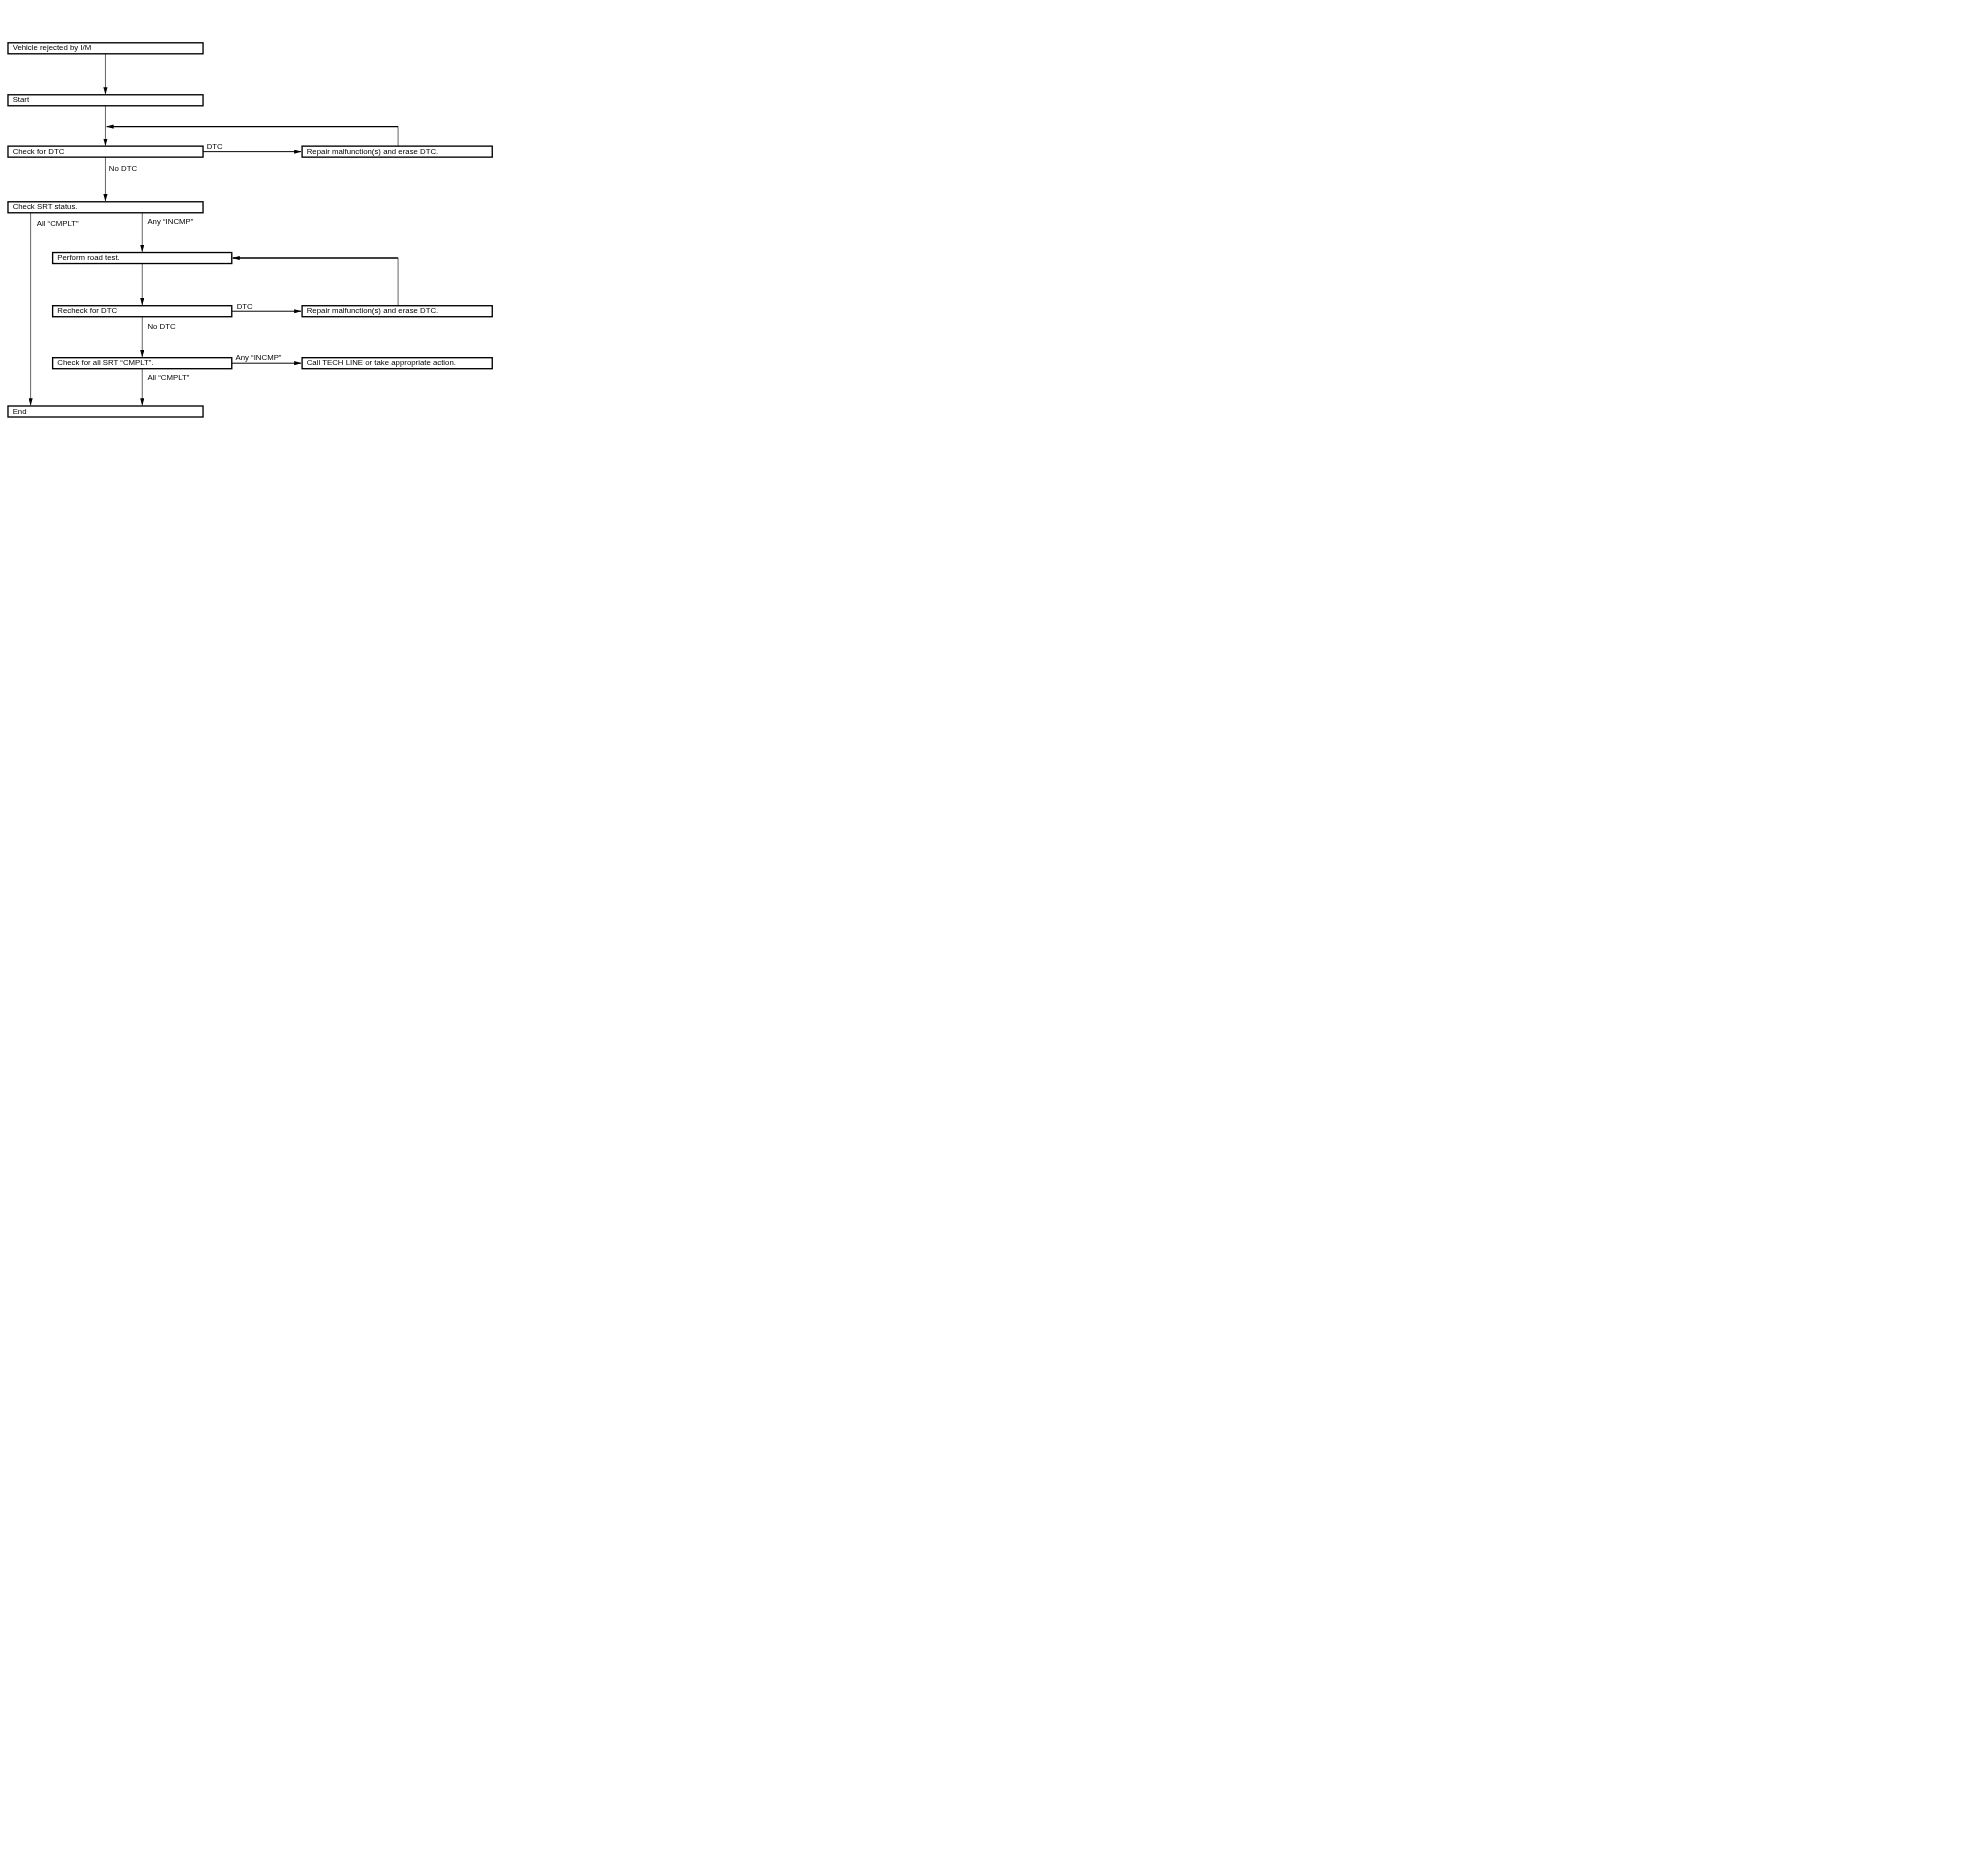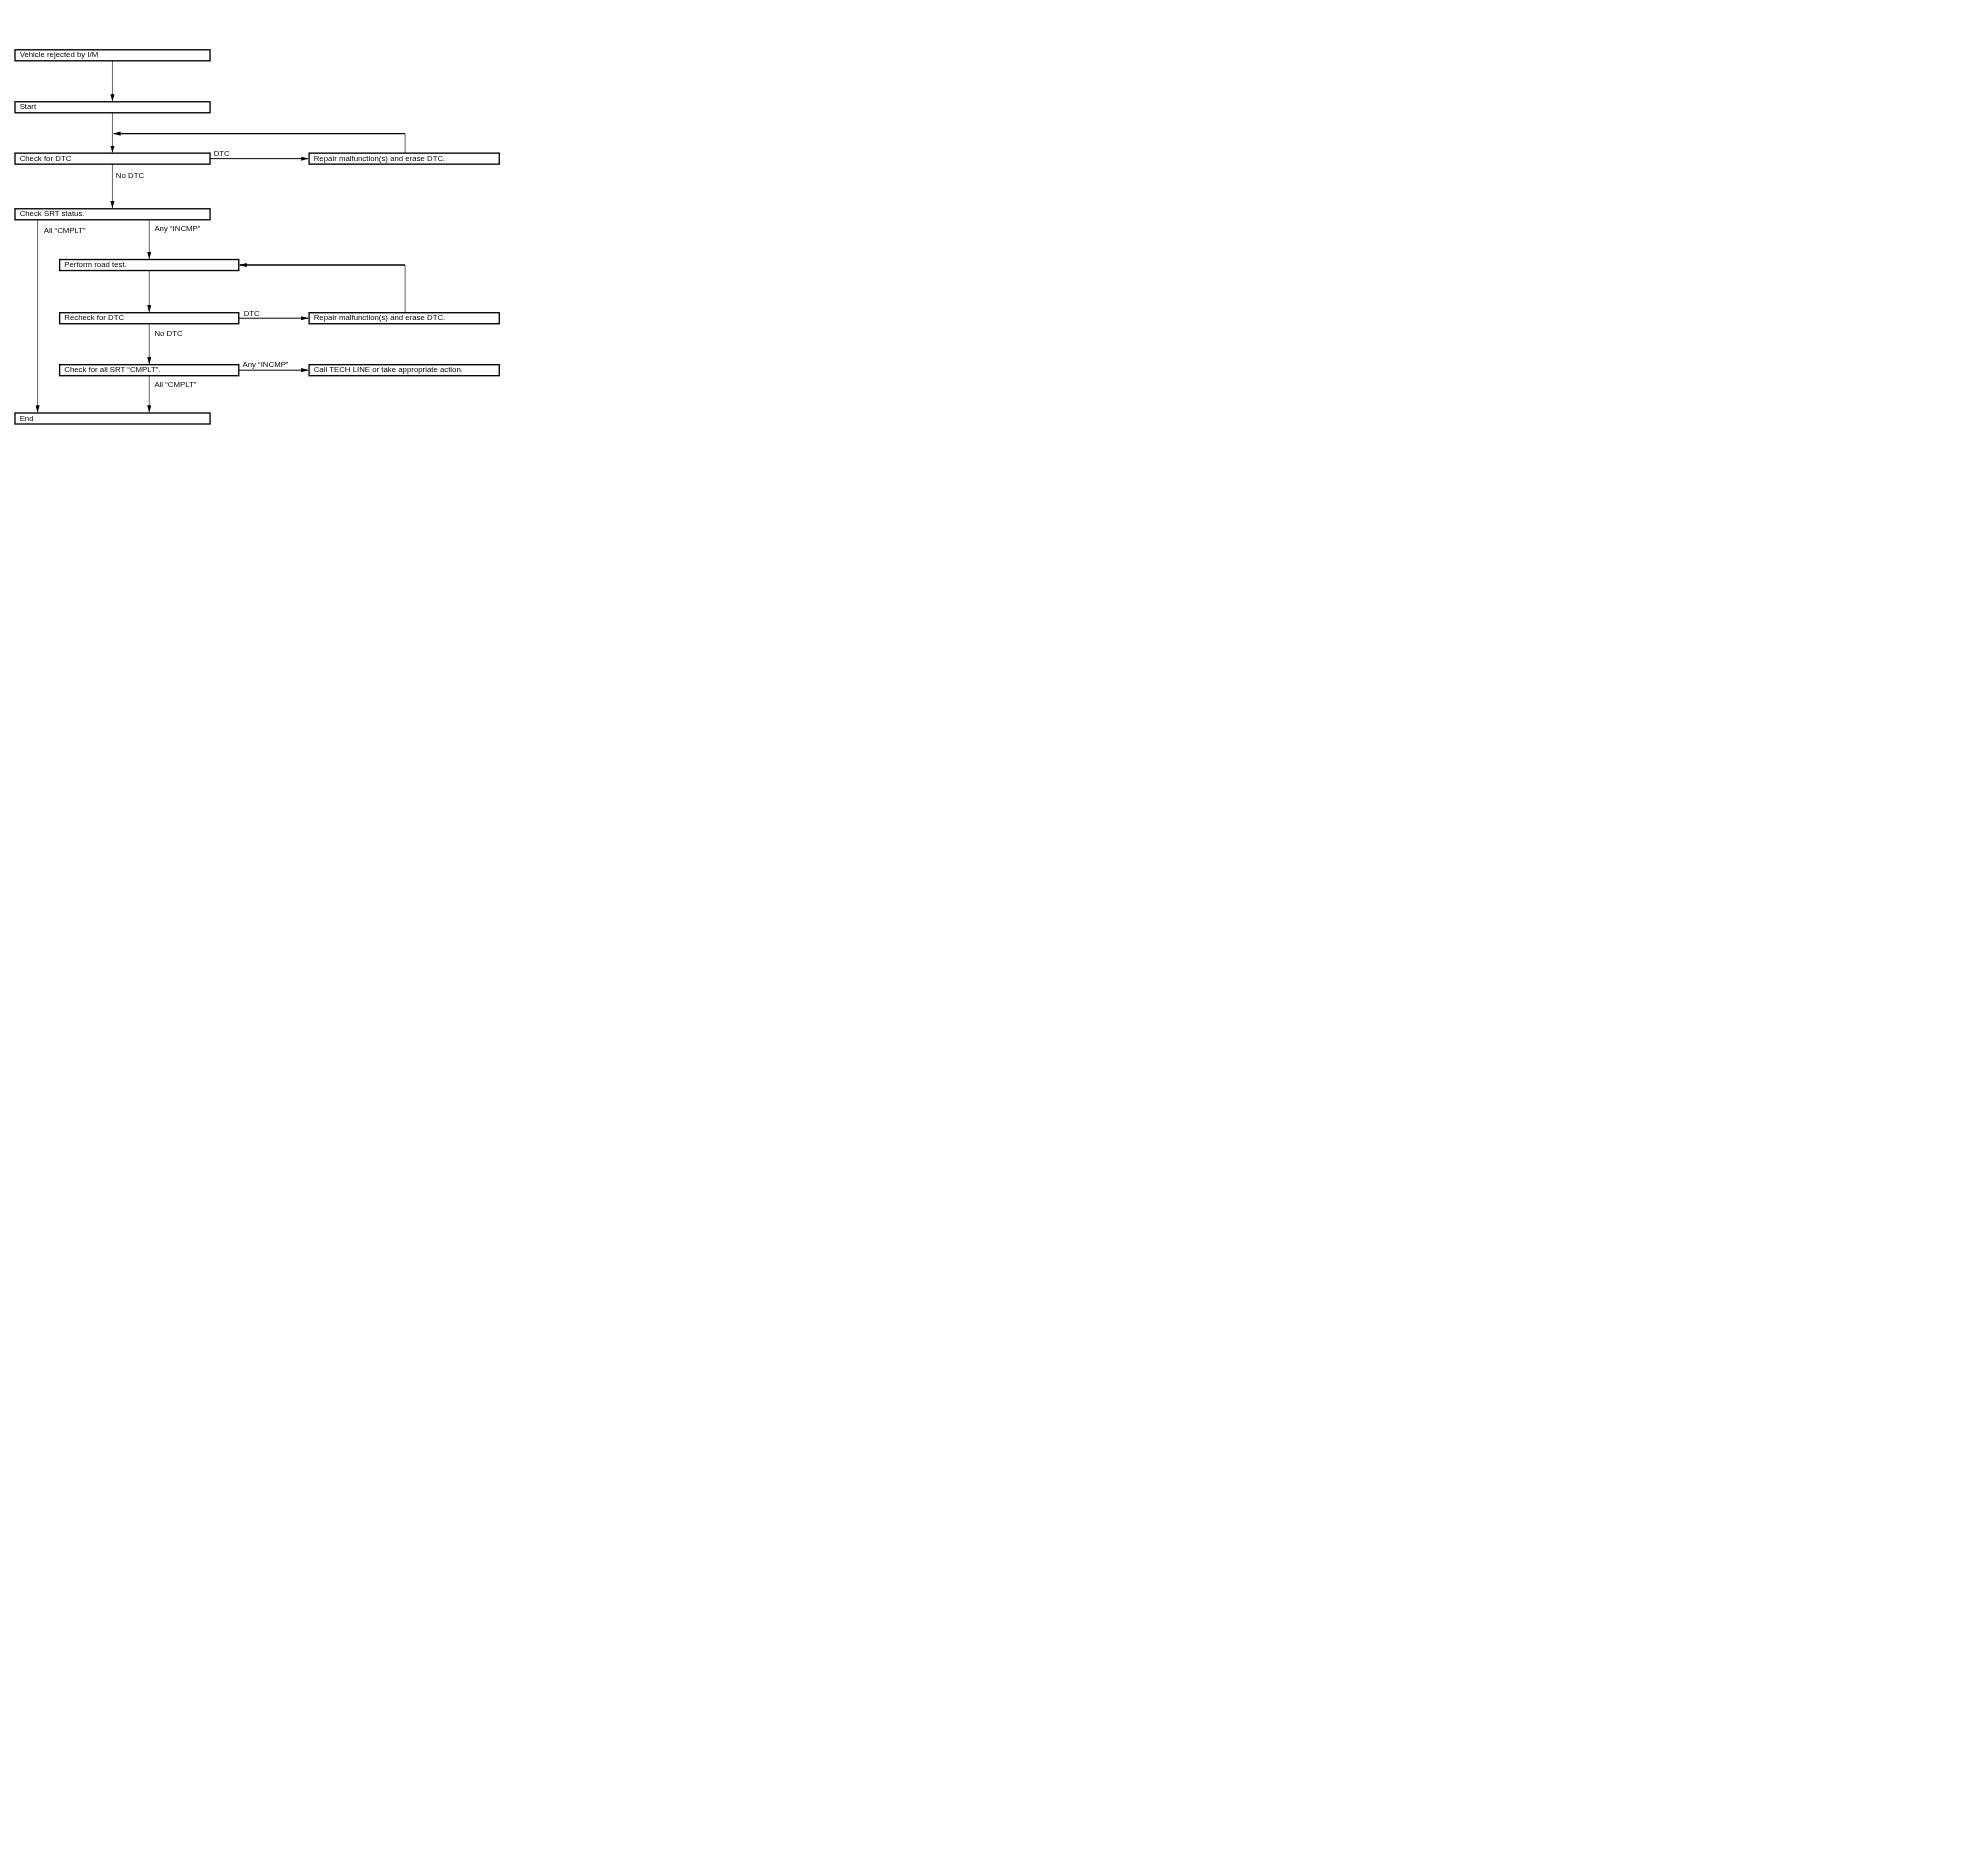--- a/index.html
+++ b/index.html
@@ -2,21 +2,21 @@
 <html style="font-size:7.8px"><head>
 <meta charset="utf-8">
 <style>
   html, body {
     margin: 0;
     padding: 0;
     background: #ffffff;
   }
   .canvas-wrap {
     width: 494px;
-    margin: 7px;
+    margin: 0;
     background: #ffffff;
   }
   svg.flowchart {
     display: block;
     width: 494px;
     height: 468px;
     background: #ffffff;
   }
   .node-box {
     fill: #ffffff;

